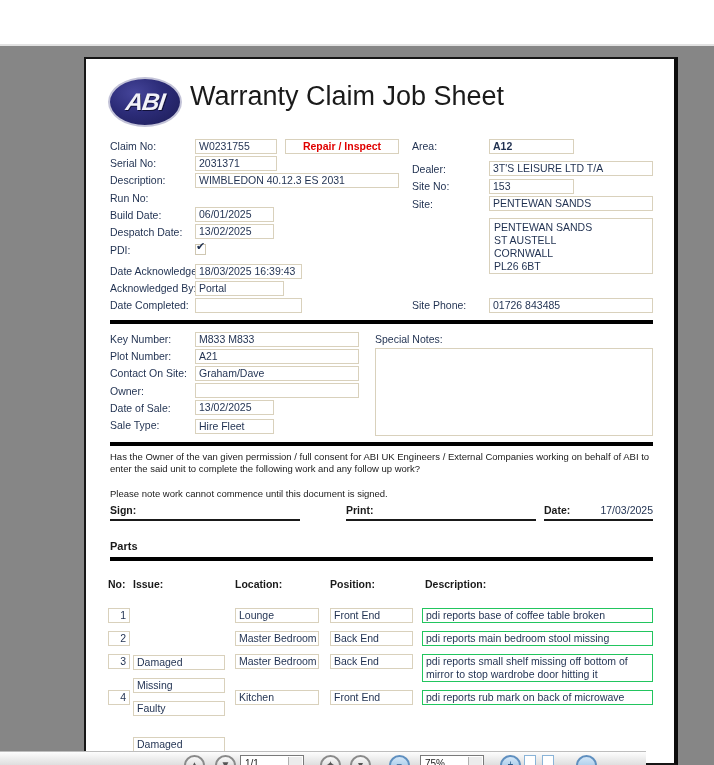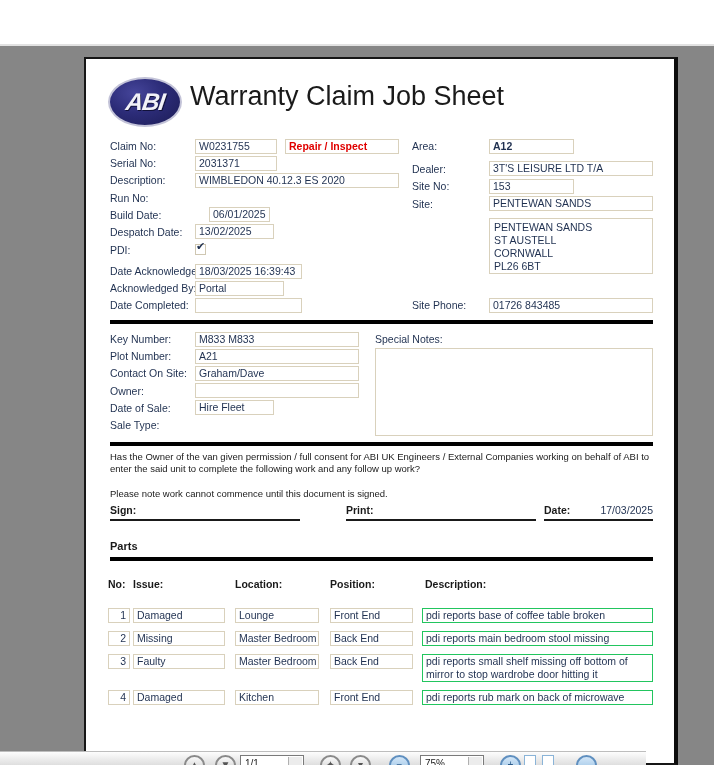--- a/index.html
+++ b/index.html
@@ -16,37 +16,37 @@
         border:2px solid #c3c3d8;box-sizing:border-box;display:flex;align-items:center;justify-content:center;}
   .logo span{color:#f2f2f8;font-style:italic;font-weight:bold;font-size:24px;letter-spacing:-1px;
         transform:skew(-8deg);text-shadow:1px 1px 0 #11113a;}
   .title{position:absolute;left:104px;top:22px;font-size:27px;color:#1a1a1a;white-space:nowrap;}
   
   .lbl{position:absolute;font-size:10.5px;color:#1f3050;white-space:nowrap;}
   .fbox{position:absolute;background:#fff;border:1px solid #d9d1bc;box-sizing:border-box;
         font-size:10.5px;line-height:13px;color:#1f3050;padding:0 3px;height:15px;
         white-space:nowrap;overflow:hidden;}
   .fbox.multi{white-space:normal;height:auto;padding:2px 4px;}
-  .red{color:#e00000;font-weight:bold;}
+  .red{color:#e00000;font-weight:bold;text-align:center;}
   .rule{position:absolute;left:24px;width:543px;height:4px;background:#000;}
   .bold-black{color:#1a1a1a;font-weight:bold;}
   .para{position:absolute;left:24px;width:543px;font-size:9.5px;line-height:12px;color:#1a1a1a;}
   .sigline{position:absolute;height:2px;background:#1a1a1a;}
   .chk{position:absolute;left:109px;top:185px;width:11px;height:11px;border:1px solid #cfc7b2;
        box-sizing:border-box;}
   .chkmark{position:absolute;left:110px;top:181px;font-size:11px;color:#1f3050;}
   
   .pt-head{position:absolute;font-size:10.5px;font-weight:bold;color:#1a1a1a;white-space:nowrap;}
   .parts-rows{position:absolute;left:22px;top:549px;width:545px;}
   .part-row{position:relative;margin-bottom:8px;min-height:15px;}
   .pcell{position:absolute;top:0;background:#fff;border:1px solid #d9d1bc;box-sizing:border-box;
          font-size:10.5px;line-height:13px;color:#1f3050;padding:0 3px;height:15px;overflow:hidden;
          white-space:nowrap;}
   .pcell.no{left:0;width:22px;text-align:right;}
-  .pcell.issue{left:25px;width:92px;}
+  .pcell.issue{left:25px;width:92px;margin-top:47px;}
   .pcell.loc{left:127px;width:84px;}
   .pcell.pos{left:222px;width:83px;}
   .pdesc{margin-left:314px;width:231px;background:#fff;border:1px solid #22c55e;box-sizing:border-box;
          font-size:10.5px;line-height:13px;color:#1f3050;padding:0 3px;min-height:15px;}
   
   .toolbar{position:absolute;left:0;top:751px;width:646px;height:14px;overflow:hidden;
            background:linear-gradient(#fdfdfd,#dcdcdc);border-top:1px solid #bdbdbd;}
   .tb-circle{position:absolute;top:3px;width:21px;height:21px;border-radius:50%;box-sizing:border-box;
            background:linear-gradient(#fafafa,#c6c6c6);border:2px solid #8a8a8a;color:#555;
            font-size:10px;text-align:center;line-height:16px;}
@@ -72,26 +72,26 @@
     <div class="title">Warranty Claim Job Sheet</div>
 
     <div class="lbl" style="left:24px;top:81px">Claim No:</div>
     <div class="fbox" style="left:109px;top:80px;width:82px">W0231755</div>
     <div class="fbox red" style="left:199px;top:80px;width:114px">Repair / Inspect</div>
 
     <div class="lbl" style="left:24px;top:98px">Serial No:</div>
     <div class="fbox" style="left:109px;top:97px;width:82px">2031371</div>
 
     <div class="lbl" style="left:24px;top:115px">Description:</div>
-    <div class="fbox" style="left:109px;top:114px;width:204px">WIMBLEDON 40.12.3 ES 2020</div>
+    <div class="fbox" style="left:109px;top:114px;width:204px">WIMBLEDON 40.12.3 ES 2031</div>
 
     <div class="lbl" style="left:24px;top:133px">Run No:</div>
 
     <div class="lbl" style="left:24px;top:150px">Build Date:</div>
-    <div class="fbox" style="left:123px;top:148px;width:61px">06/01/2025</div>
+    <div class="fbox" style="left:109px;top:148px;width:79px">06/01/2025</div>
 
     <div class="lbl" style="left:24px;top:167px">Despatch Date:</div>
     <div class="fbox" style="left:109px;top:165px;width:79px">13/02/2025</div>
 
     <div class="lbl" style="left:24px;top:185px">PDI:</div>
     <div class="chk"></div>
     <div class="chkmark">✔</div>
 
     <div class="lbl" style="left:24px;top:206px">Date Acknowledged:</div>
     <div class="fbox" style="left:109px;top:205px;width:107px">18/03/2025 16:39:43</div>
@@ -135,21 +135,21 @@
     <div class="lbl" style="left:24px;top:308px">Contact On Site:</div>
     <div class="fbox" style="left:109px;top:307px;width:164px">Graham/Dave</div>
 
     <div class="lbl" style="left:24px;top:326px">Owner:</div>
     <div class="fbox" style="left:109px;top:324px;width:164px"></div>
 
     <div class="lbl" style="left:24px;top:343px">Date of Sale:</div>
     <div class="fbox" style="left:109px;top:341px;width:79px">13/02/2025</div>
 
     <div class="lbl" style="left:24px;top:360px">Sale Type:</div>
-    <div class="fbox" style="left:109px;top:341px;width:79px">Hire Fleet</div>
+    <div class="fbox" style="left:109px;top:360px;width:79px">Hire Fleet</div>
 
     <div class="lbl" style="left:289px;top:274px">Special Notes:</div>
     <div class="fbox multi" style="left:289px;top:289px;width:278px;height:88px"></div>
 
     <div class="rule" style="top:383px"></div>
 
     <div class="para" style="top:429px">Please note work cannot commence until this document is signed.</div>
     <div class="para" style="top:392px">Has the Owner of the van given permission / full consent for ABI UK Engineers / External Companies working on behalf of ABI to enter the said unit to complete the following work and any follow up work?</div>
 
     <div class="lbl bold-black" style="left:24px;top:445px">Sign:</div>

